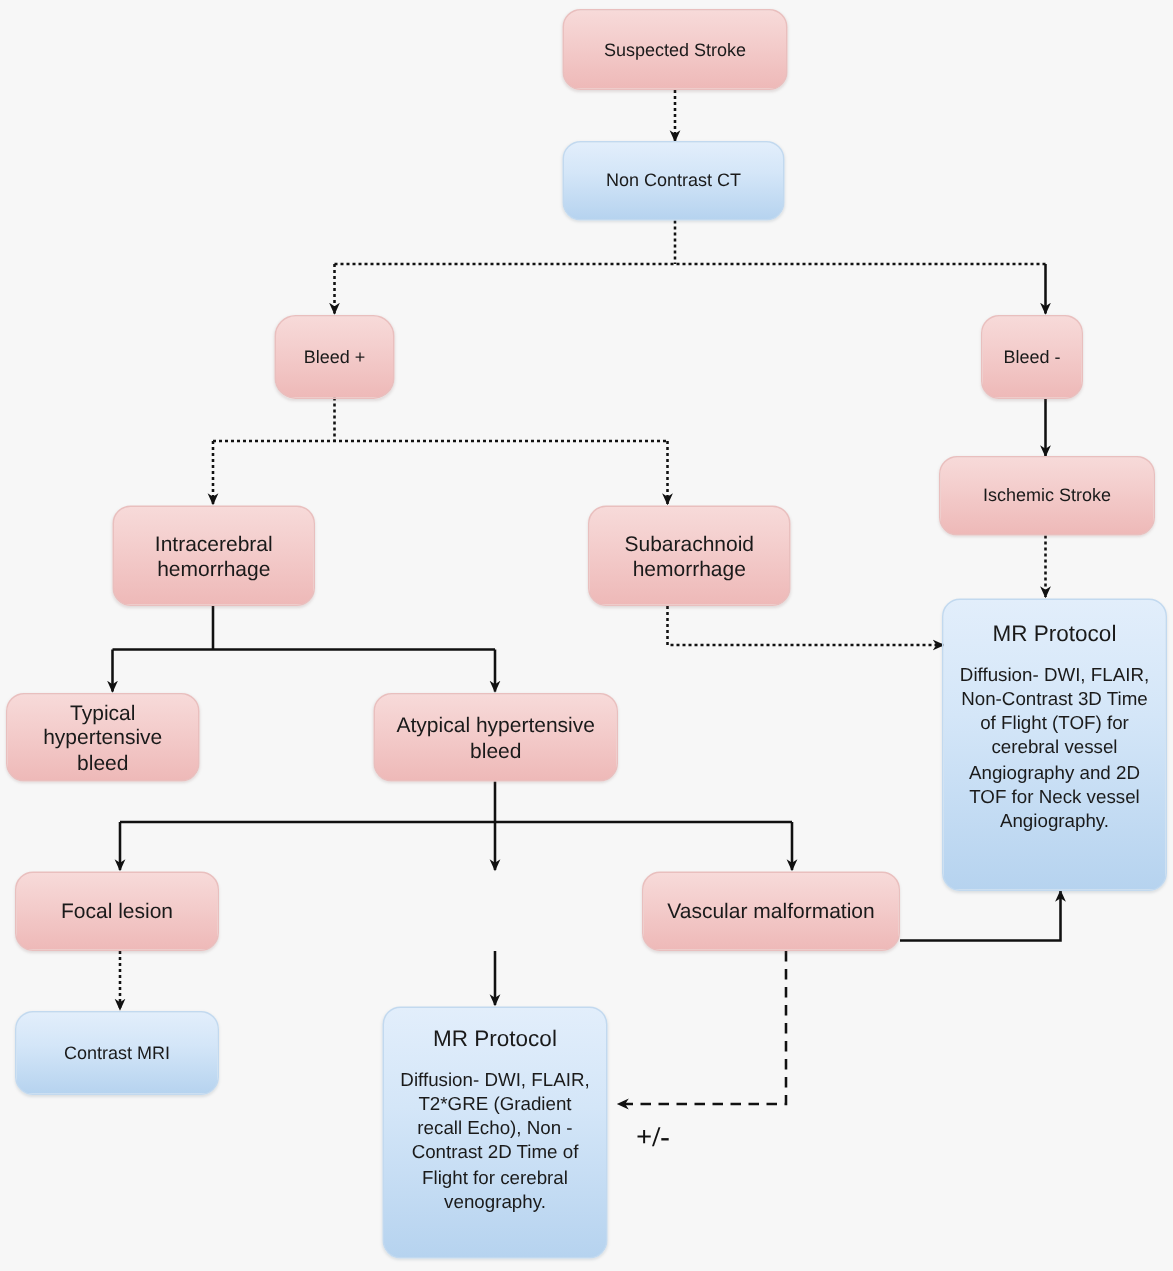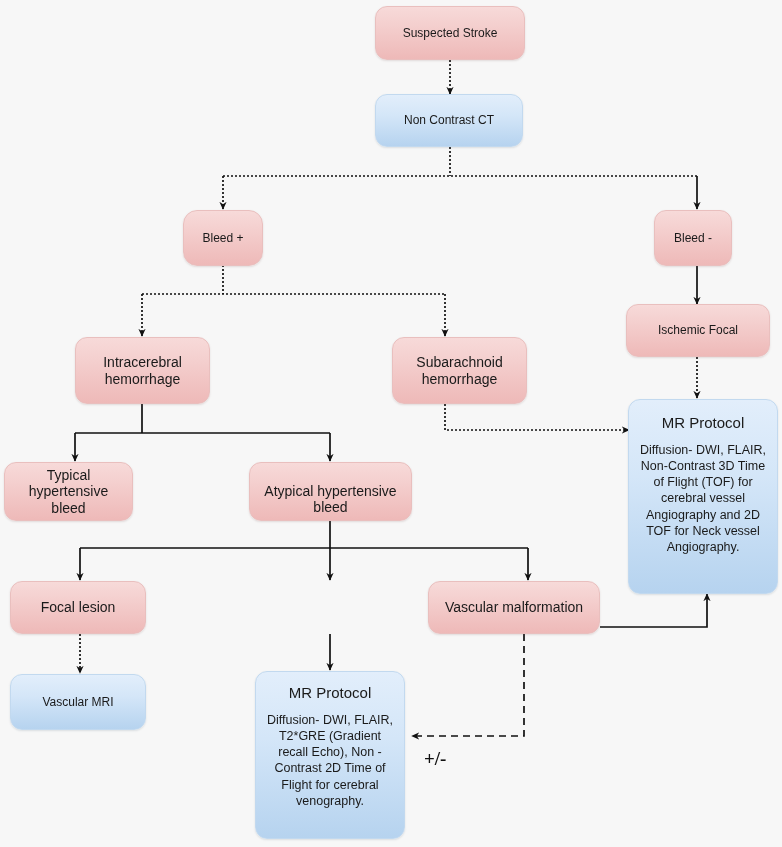--- a/index.html
+++ b/index.html
@@ -105,55 +105,55 @@
   </div>
 
   <div class="node blue" style="left:375px;top:94px;width:148px;height:53px;">
     <span class="title">Non Contrast CT</span>
   </div>
 
   <div class="node pink" style="left:183px;top:210px;width:80px;height:56px;border-radius:14px;">
     <span class="title">Bleed +</span>
   </div>
 
-  <div class="node pink" style="left:654px;top:210px;width:78px;height:56px;">
+  <div class="node pink" style="left:654px;top:210px;width:68px;height:56px;">
     <span class="title">Bleed -</span>
   </div>
 
   <div class="node pink" style="left:626px;top:304px;width:144px;height:53px;">
-    <span class="title">Ischemic Focal</span>
+    <span class="title">Ischemic Stroke</span>
   </div>
 
   <div class="node pink" style="left:75px;top:337px;width:135px;height:67px;">
     <span class="title-sm">Intracerebral hemorrhage</span>
   </div>
 
   <div class="node pink" style="left:392px;top:337px;width:135px;height:67px;">
     <span class="title-sm">Subarachnoid hemorrhage</span>
   </div>
 
   <div class="node pink" style="left:4px;top:462px;width:129px;height:59px;">
     <span class="title-sm">Typical hypertensive bleed</span>
   </div>
 
-  <div class="node pink" style="left:249px;top:462px;width:163px;height:59px;justify-content:flex-end;">
+  <div class="node pink" style="left:249px;top:462px;width:163px;height:59px;">
     <span class="title-sm">Atypical hypertensive bleed</span>
   </div>
 
   <div class="node pink" style="left:10px;top:581px;width:136px;height:53px;">
     <span class="title-sm">Focal lesion</span>
   </div>
 
 
   <div class="node pink" style="left:428px;top:581px;width:172px;height:53px;">
     <span class="title-sm">Vascular malformation</span>
   </div>
 
   <div class="node blue" style="left:10px;top:674px;width:136px;height:56px;">
-    <span class="title">Vascular MRI</span>
+    <span class="title">Contrast MRI</span>
   </div>
 
   <div class="node blue" style="left:628px;top:399px;width:150px;height:195px;padding:14px 9px;justify-content:flex-start;">
     <span class="proto-title">MR Protocol</span>
     <span class="proto-body">Diffusion- DWI, FLAIR, Non-Contrast 3D Time of Flight (TOF) for cerebral vessel Angiography and 2D TOF for Neck vessel Angiography.</span>
   </div>
 
   <div class="node blue" style="left:255px;top:671px;width:150px;height:168px;padding:12px 9px;justify-content:flex-start;">
     <span class="proto-title">MR Protocol</span>
     <span class="proto-body">Diffusion- DWI, FLAIR, T2*GRE (Gradient recall Echo), Non - Contrast 2D Time of Flight  for cerebral venography.</span>

